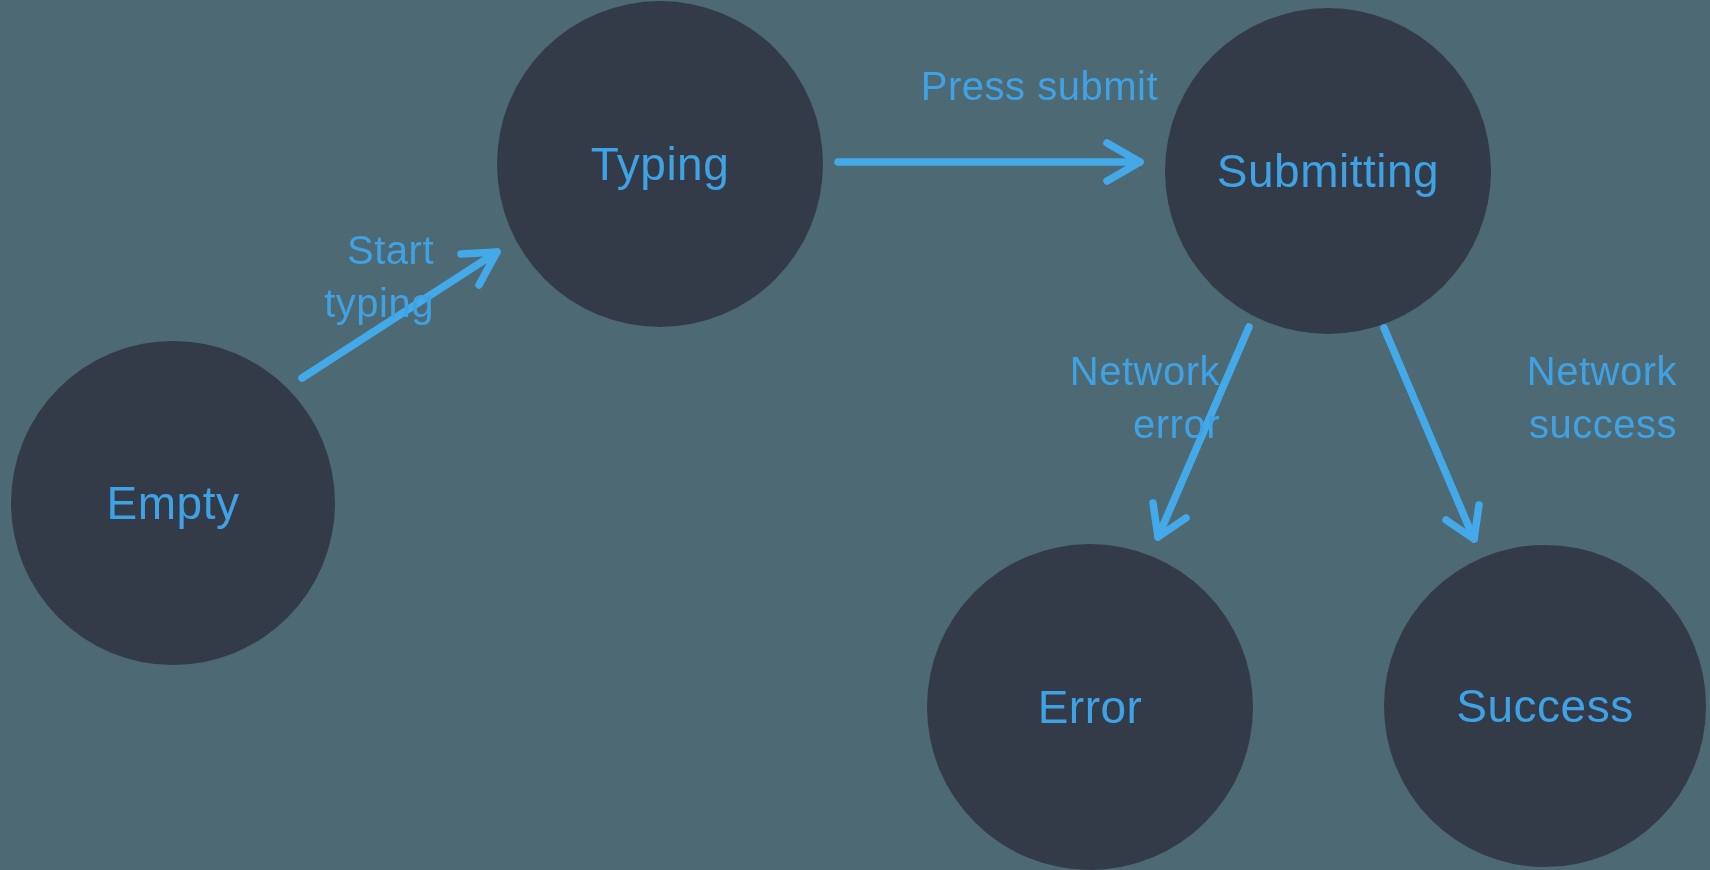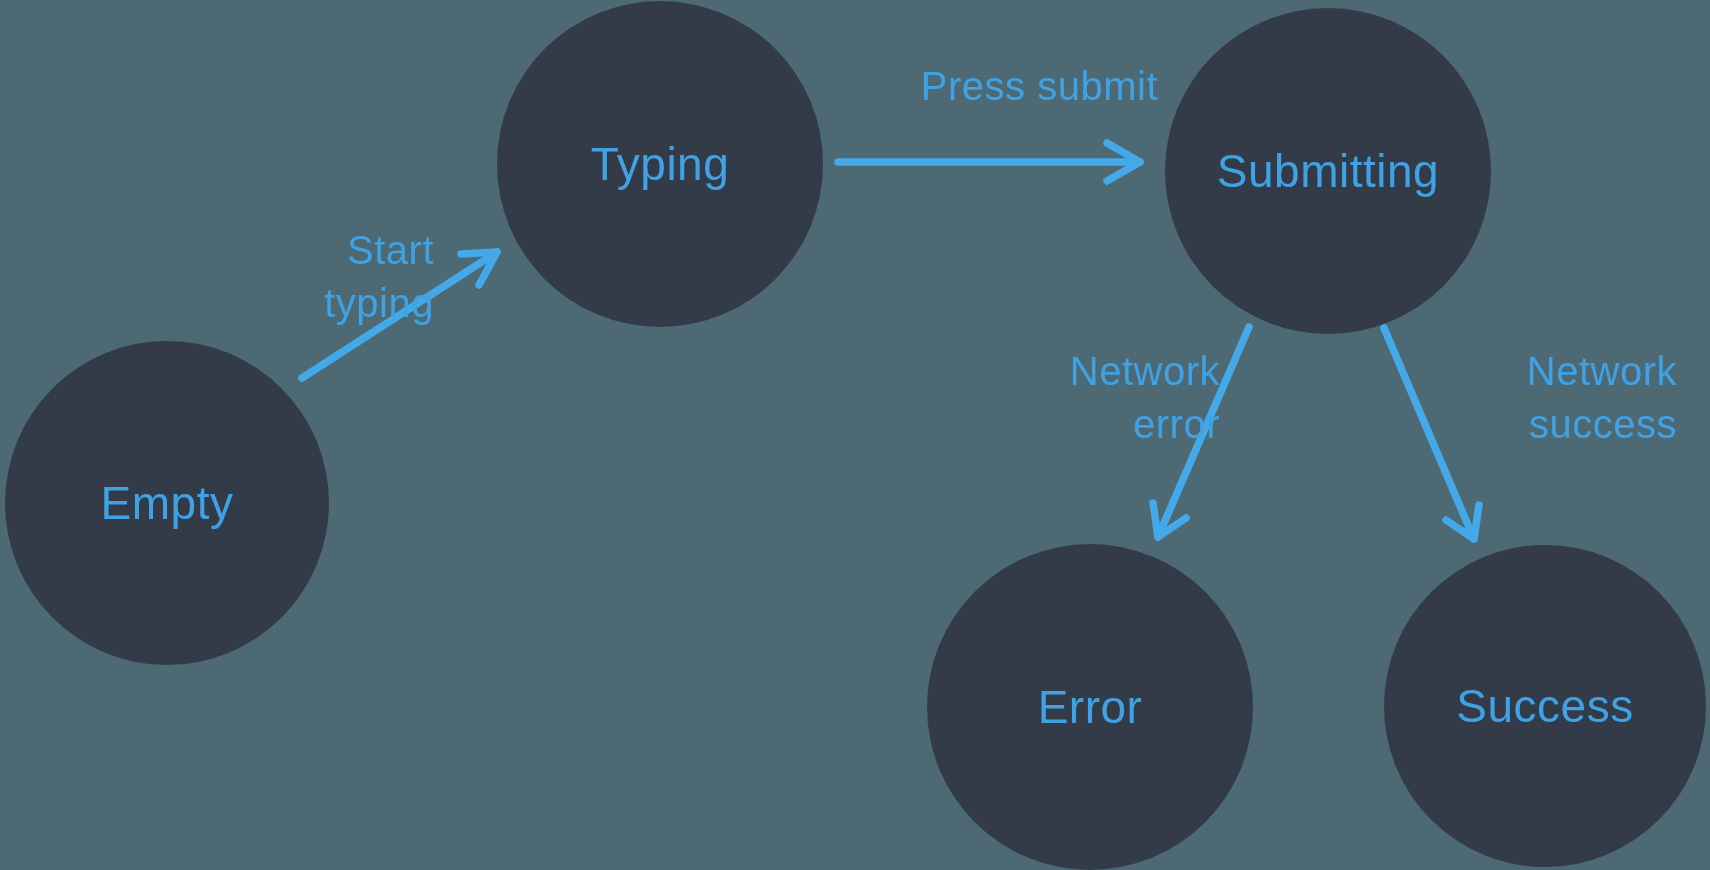--- a/index.html
+++ b/index.html
@@ -26,21 +26,21 @@
     border-radius: 50%;
     background: var(--node-fill);
     display: flex;
     align-items: center;
     justify-content: center;
     color: var(--label);
     font-size: 46px;
     font-weight: 500;
     letter-spacing: 0.5px;
   }
-  .node-empty      { left: 5px;    top: 341px; width: 324px; height: 324px; }
+  .node-empty      { left: 11px;    top: 341px; width: 324px; height: 324px; }
   .node-typing     { left: 497px;  top: 1px;   width: 326px; height: 326px; }
   .node-submitting { left: 1165px; top: 1px;   width: 326px; height: 326px; margin-top: 7px; }
   .node-error      { left: 927px;  top: 544px; width: 326px; height: 326px; }
   .node-success    { left: 1384px; top: 545px; width: 322px; height: 322px; }
 
   .edge-label {
     position: absolute;
     color: var(--label);
     font-size: 40px;
     font-weight: 500;

